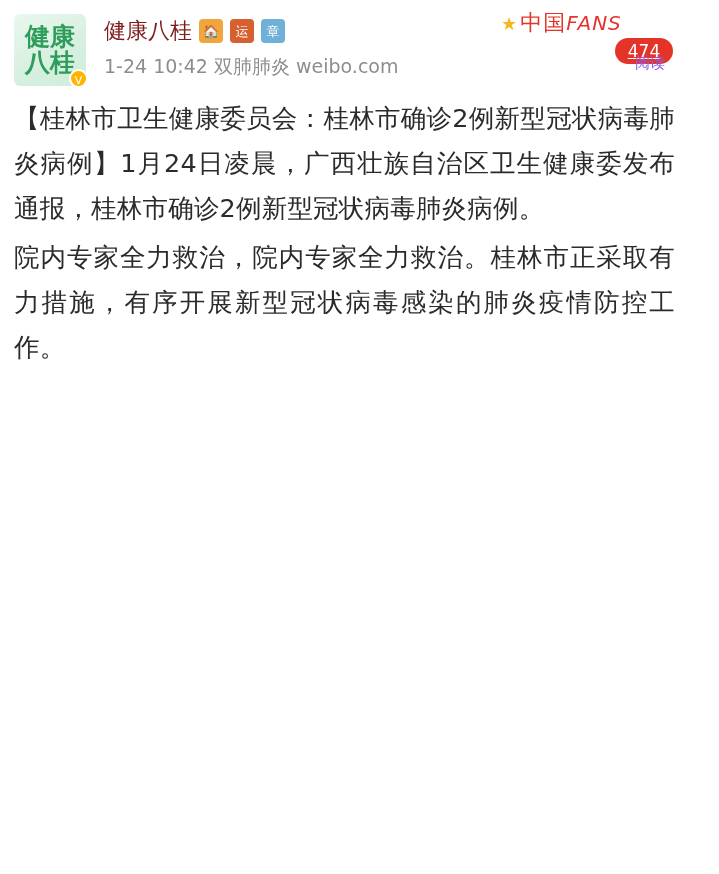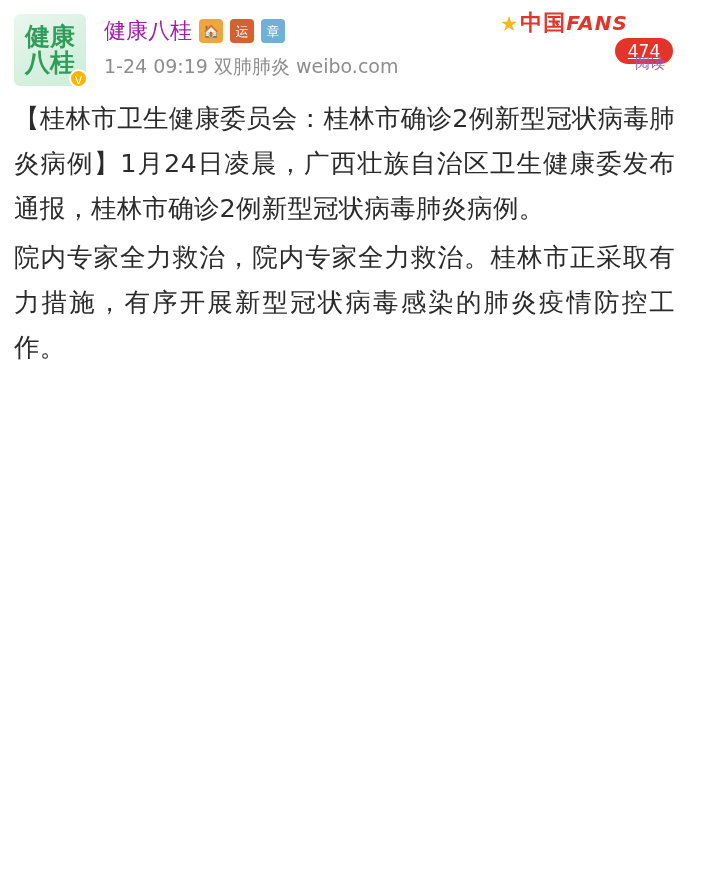--- a/index.html
+++ b/index.html
@@ -76,21 +76,21 @@
     right: 200px;
   }
   .name-row {
     display: flex;
     align-items: center;
     gap: 7px;
     height: 30px;
   }
   .uname {
     font-size: 22px;
-    color: #a21caf;
+    color: #7f1d1d;
     font-family: "DejaVu Sans", sans-serif;
     white-space: nowrap;
   }
   .medal {
     width: 24px;
     height: 24px;
     border-radius: 4px;
     display: inline-flex;
     align-items: center;
     justify-content: center;
@@ -121,21 +121,21 @@
     height: 74px;
   }
   .badge .fans {
     position: absolute;
     left: 8px;
     top: 2px;
     width: 150px;
     height: 40px;
     color: #e4342a;
     font-size: 22px;
-    font-weight: bold;
+    font-weight: normal;
     font-family: "Liberation Serif", serif;
     letter-spacing: 1px;
     white-space: nowrap;
   }
   .badge .fans .star {
     color: #f5b81c;
     font-size: 18px;
     margin-right: 2px;
   }
   .badge .fans .latin {
@@ -203,21 +203,21 @@
     </div>
 
     <div class="meta">
       <div class="name-row">
         <span class="uname">健康八桂</span>
         <span class="medal m1">🏠</span>
         <span class="medal m2">运</span>
         <span class="medal m3">章</span>
       </div>
       <div class="time-row">
-        <span>1-24 09:19</span>
+        <span>1-24 10:42</span>
         <span class="src">双肺肺炎</span>
         <span class="wb">weibo.com</span>
       </div>
     </div>
 
     <div class="badge">
       <div class="fans">
         <span class="star">★</span><span>中国</span><span class="latin">FANS</span>
       </div>
       <div class="count-pill">474</div>

